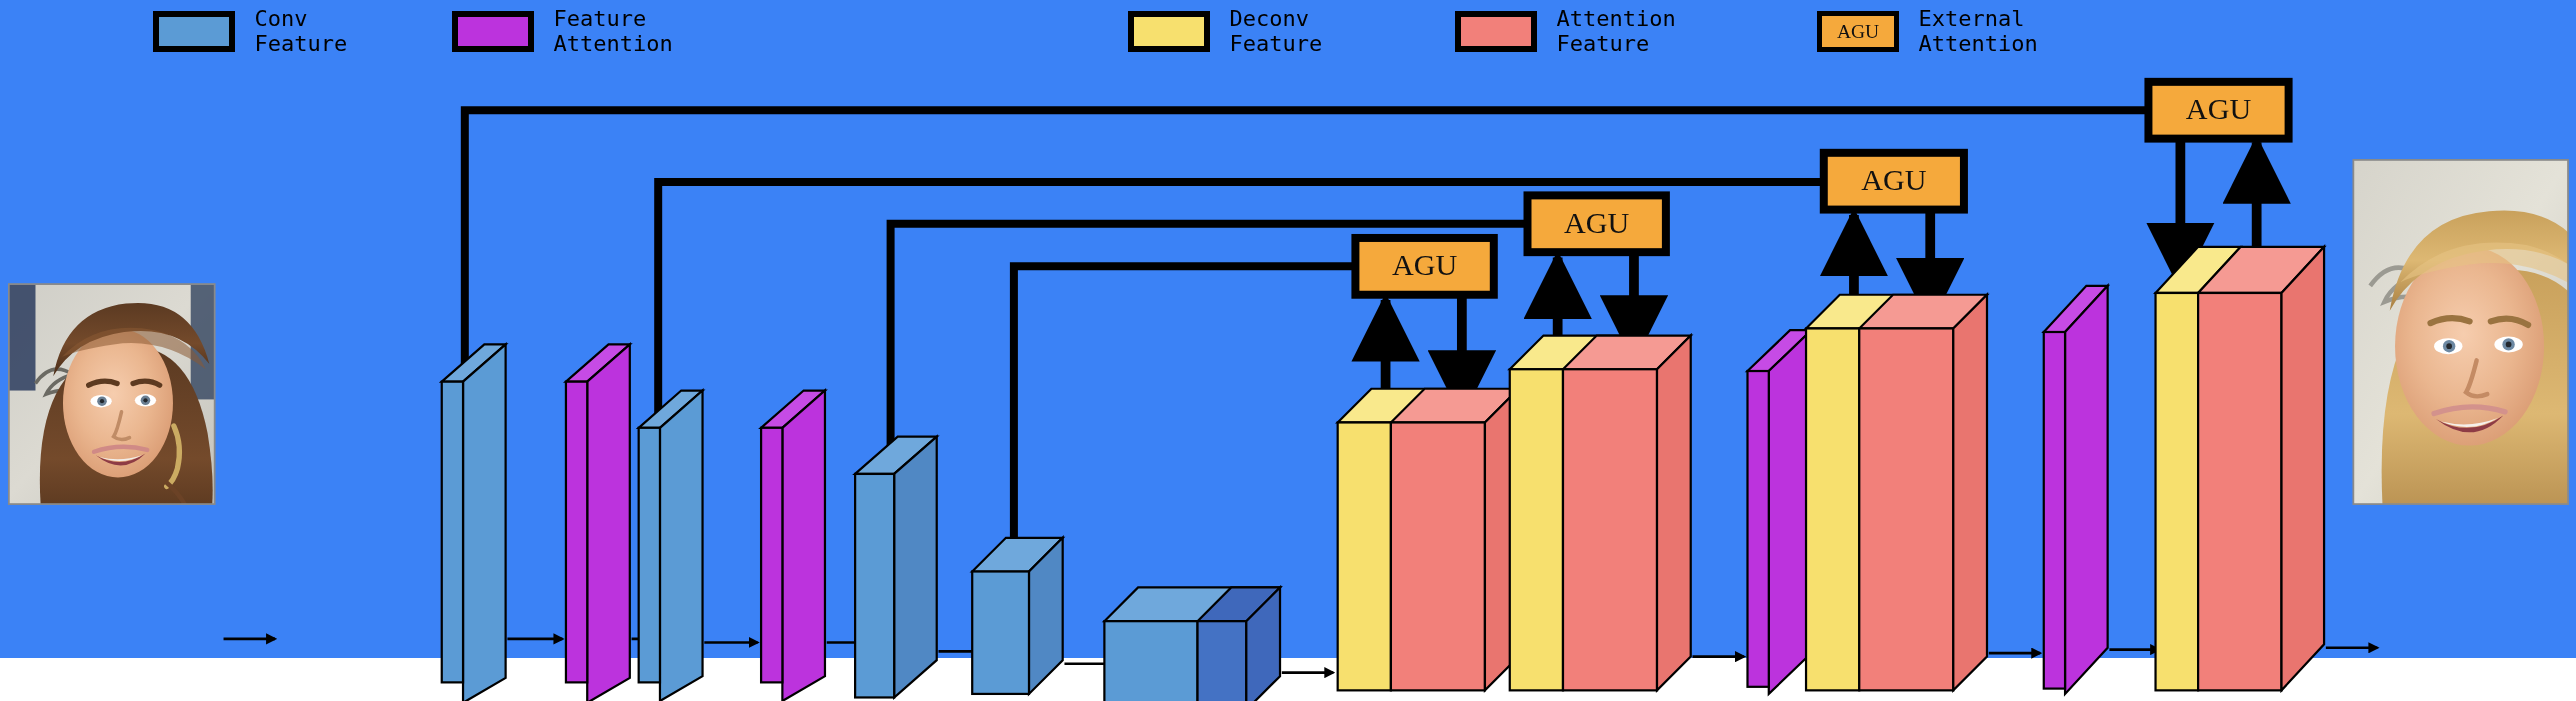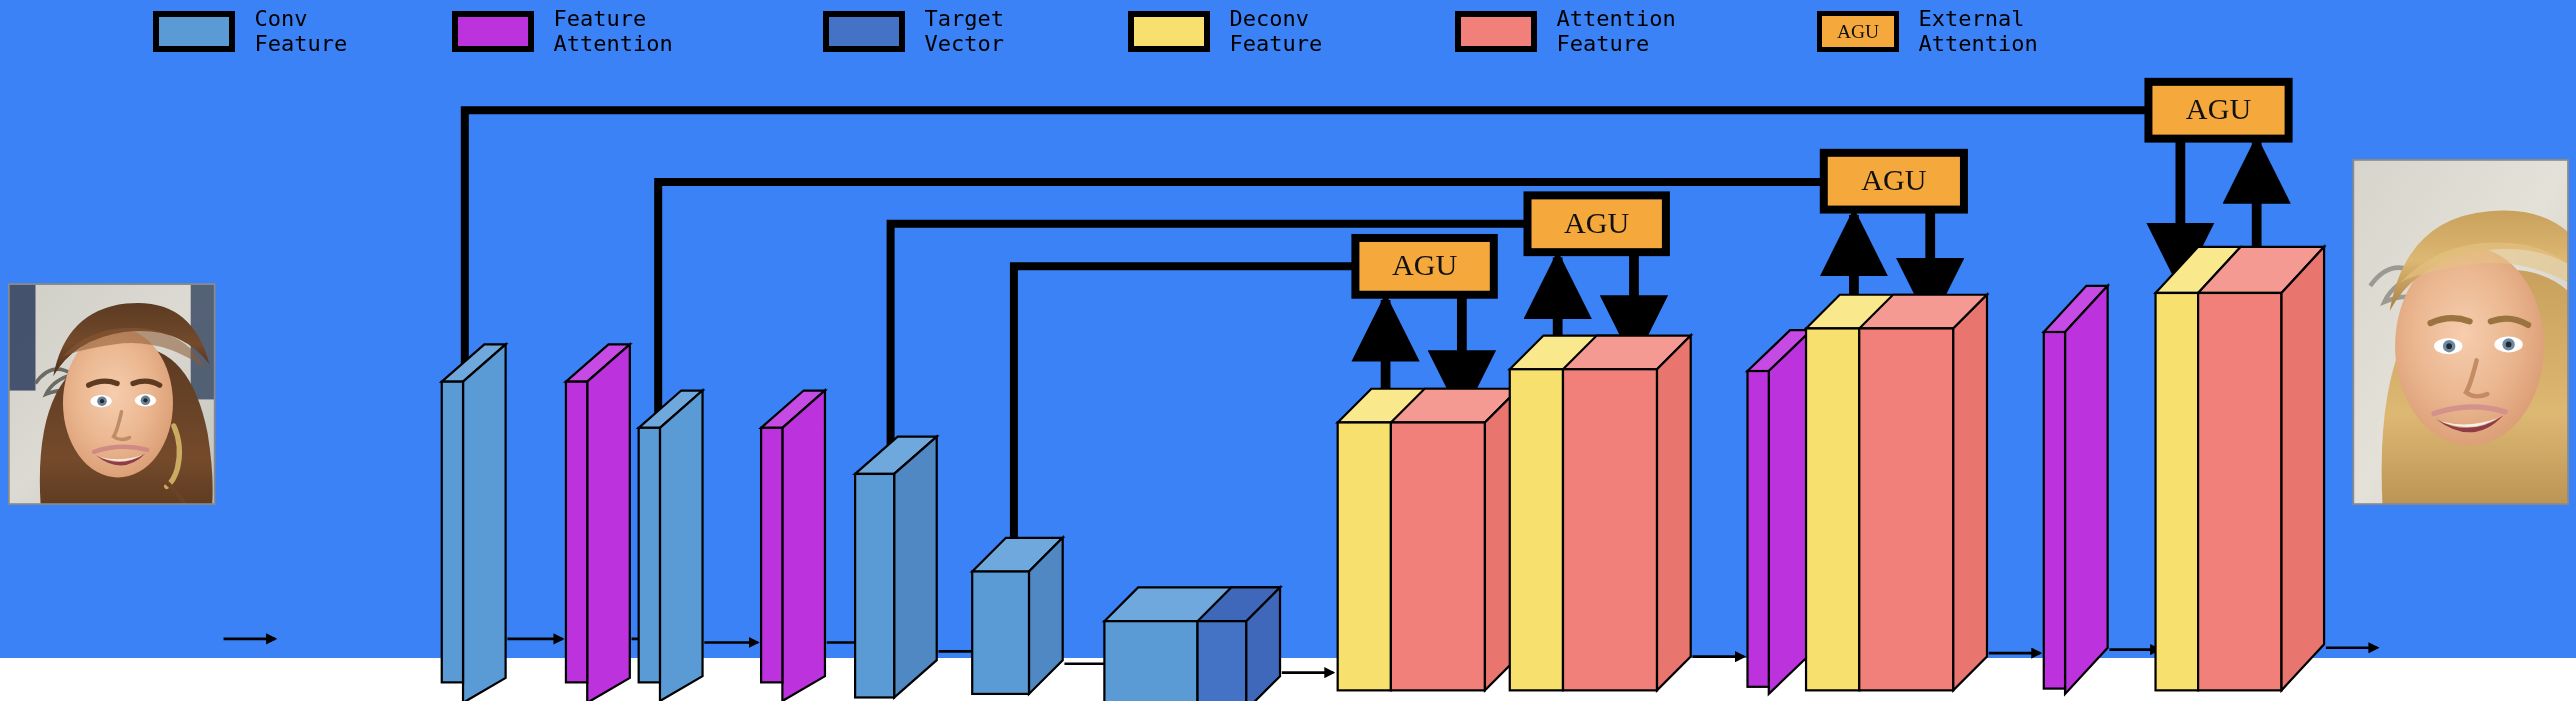--- a/index.html
+++ b/index.html
@@ -36,24 +36,20 @@
     <div class="legend-item" style="left:153px;top:7px;">
       <div class="legend-swatch" style="background:#5B9BD5;"></div>
       <div class="legend-label"><span>Conv</span><br><span>Feature</span></div>
     </div>
 
     <div class="legend-item" style="left:452px;top:7px;">
       <div class="legend-swatch" style="background:#BC33DD;"></div>
       <div class="legend-label"><span>Feature</span><br><span>Attention</span></div>
     </div>
 
-    <div class="legend-item" style="left:823px;top:7px;">
-      <div class="legend-swatch" style="background:#4472C4;"></div>
-      <div class="legend-label"><span>Target</span><br><span>Vector</span></div>
-    </div>
 
     <div class="legend-item" style="left:1128px;top:7px;justify-content:center;">
       <div class="legend-swatch" style="background:#F7E06E;"></div>
       <div class="legend-label"><span>Deconv</span><br><span>Feature</span></div>
     </div>
 
     <div class="legend-item" style="left:1455px;top:7px;">
       <div class="legend-swatch" style="background:#F2807A;"></div>
       <div class="legend-label"><span>Attention</span><br><span>Feature</span></div>
     </div>

